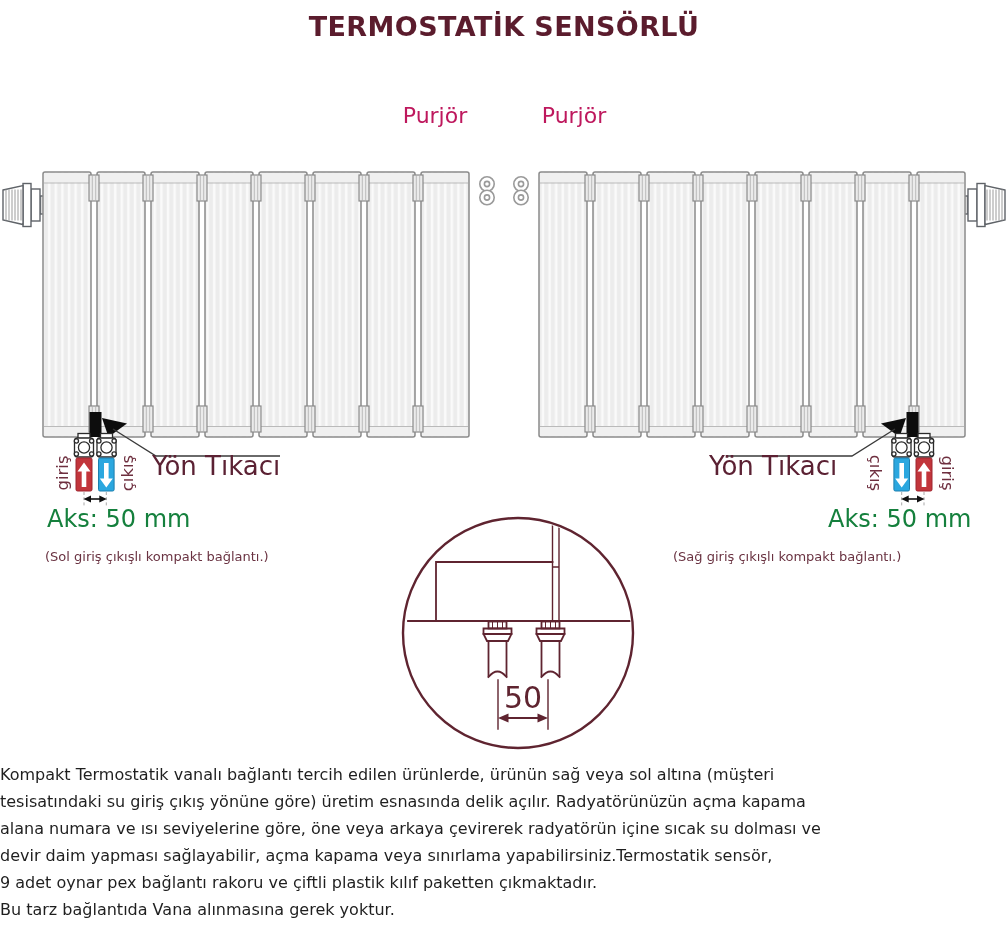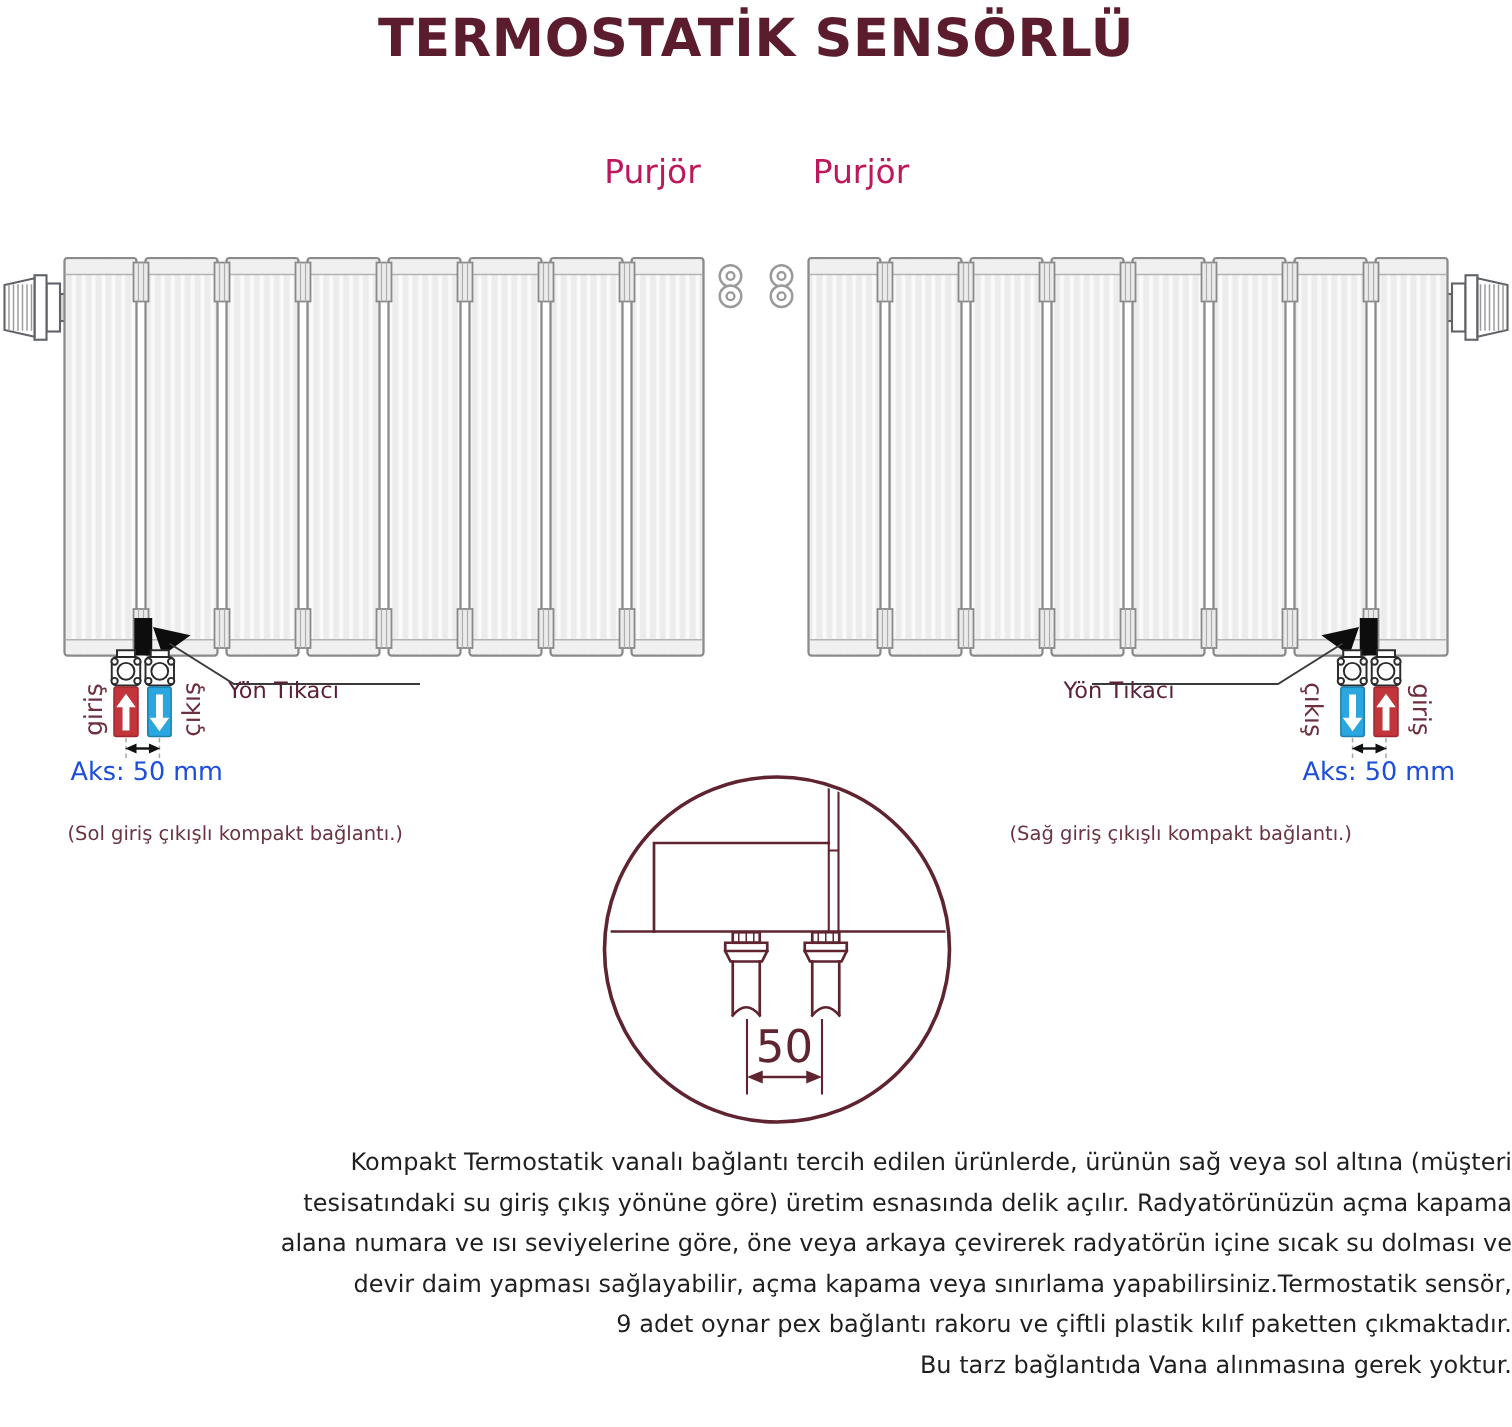--- a/index.html
+++ b/index.html
@@ -4,34 +4,34 @@
 <style>
   html,body{margin:0;padding:0;background:#ffffff;}
   .page{
     position:relative;width:1008px;height:951px;overflow:hidden;background:#ffffff;
     font-family:"DejaVu Sans","Liberation Sans",sans-serif;
   }
   .stage{position:absolute;left:0;top:0;width:1008px;height:951px;}
   .abs{position:absolute;white-space:nowrap;}
   .title{
     left:0;top:8px;width:1008px;text-align:center;
-    font-size:35px;font-weight:700;letter-spacing:.4px;line-height:37px;color:#5b1c2d;
+    font-size:27px;font-weight:700;letter-spacing:.4px;line-height:37px;color:#5b1c2d;
   }
   .purjor{font-size:22px;color:#be185d;width:104px;text-align:center;top:103px;}
-  .yon{font-size:15px;color:#5b2133;top:451px;}
+  .yon{font-size:26px;color:#5b2133;top:451px;}
   .vlabel{
     width:60px;height:22px;font-size:16.5px;color:#6e2f3f;
     display:flex;align-items:center;justify-content:center;top:462px;
   }
   .rot-ccw{transform:rotate(-90deg);}
   .rot-cw{transform:rotate(90deg);}
-  .aks{font-size:17px;color:#1d4ed8;top:505px;}
+  .aks{font-size:24px;color:#15803d;top:505px;}
   .caption{font-size:13px;color:#6a3342;top:549px;}
   .desc{
-    left:0;top:761px;width:1008px;text-align:right;
+    left:0;top:761px;width:1008px;text-align:left;
     font-size:16px;line-height:27px;color:#1f1f1f;
   }
   .desc div{white-space:nowrap;}
 </style>
 </head>
 <body>
 
 <div class="page">
 
   <svg class="stage" viewBox="0 0 1008 951">

